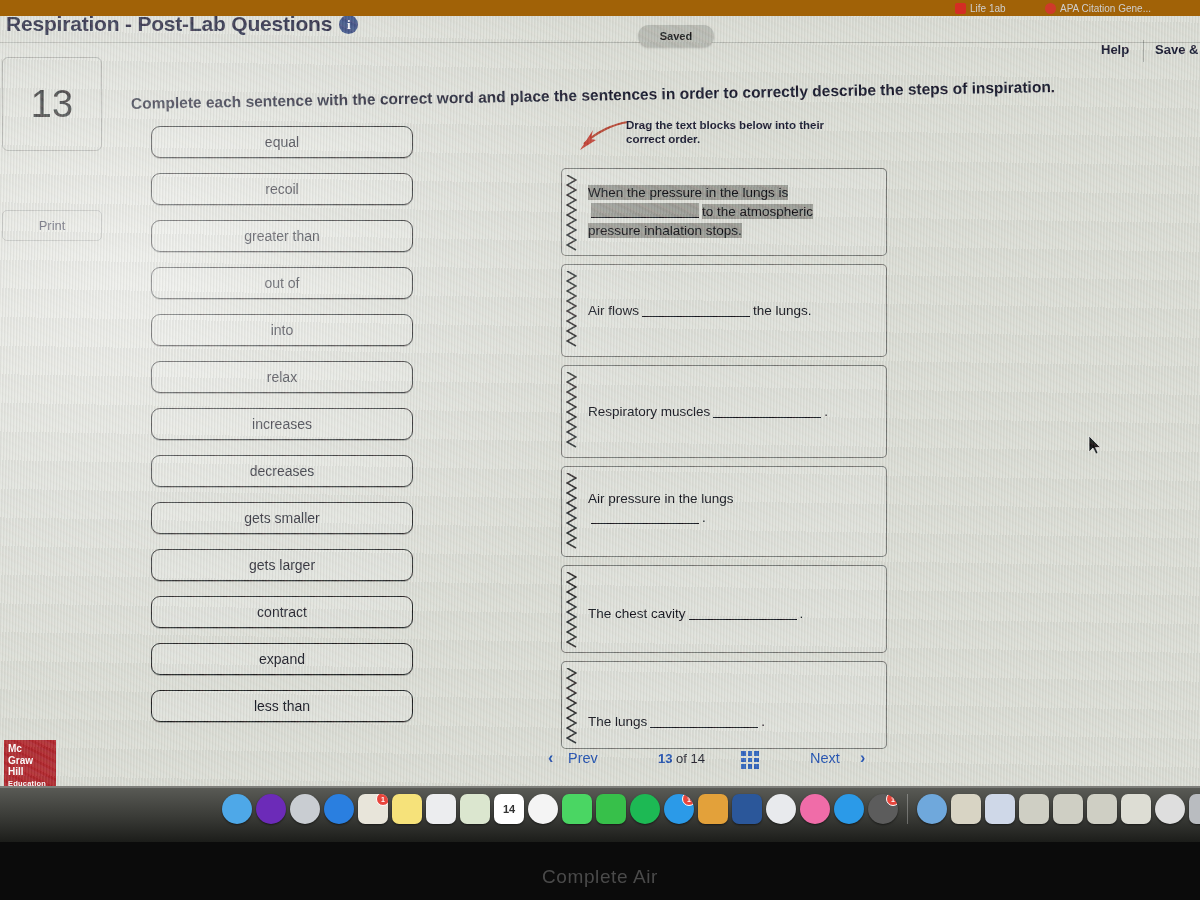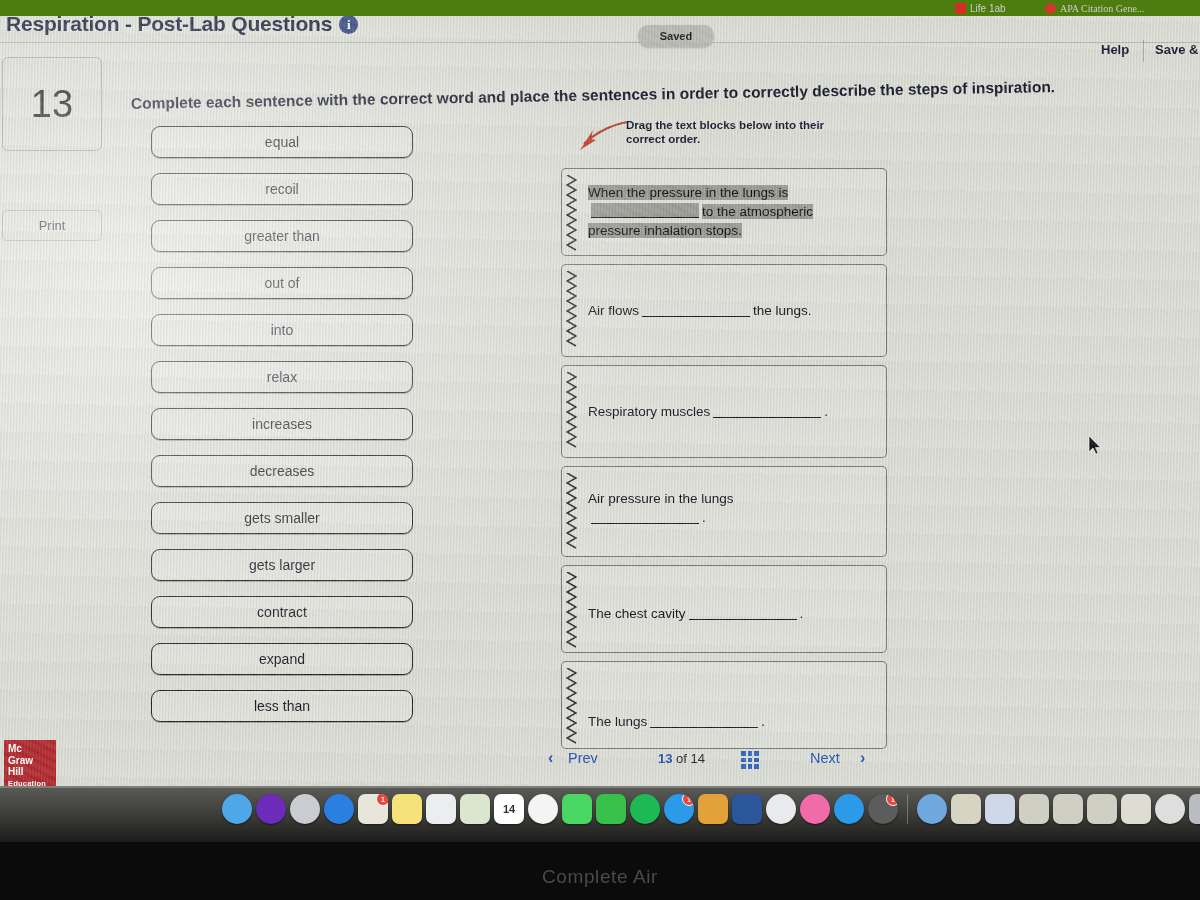--- a/index.html
+++ b/index.html
@@ -12,29 +12,29 @@
 
   
   #screen{
     position:absolute;left:0;top:0;width:1200px;height:900px;
     background:#111;
   }
 
   
   .tabstrip{
     position:absolute;left:0;top:0;width:1200px;height:16px;
-    background:#4d7c0f;overflow:hidden;
+    background:#a16207;overflow:hidden;
   }
   .tab{
     position:absolute;top:0;height:16px;display:flex;align-items:center;gap:4px;
     color:#cfcfcf;font-size:10px;white-space:nowrap;
   }
   .tabfav{width:11px;height:11px;border-radius:2px;flex:none;}
   .tab-a{left:955px;}
-  .tab-b{left:1045px;font-family:Liberation Serif, serif;}
+  .tab-b{left:1045px;}
 
   
   .page{
     position:absolute;left:0;top:16px;width:1200px;height:770px;
     background:#dcded6;
     overflow:hidden;
   }
   
   .moire1{position:absolute;inset:0;pointer-events:none;
     background:repeating-linear-gradient(27deg,

